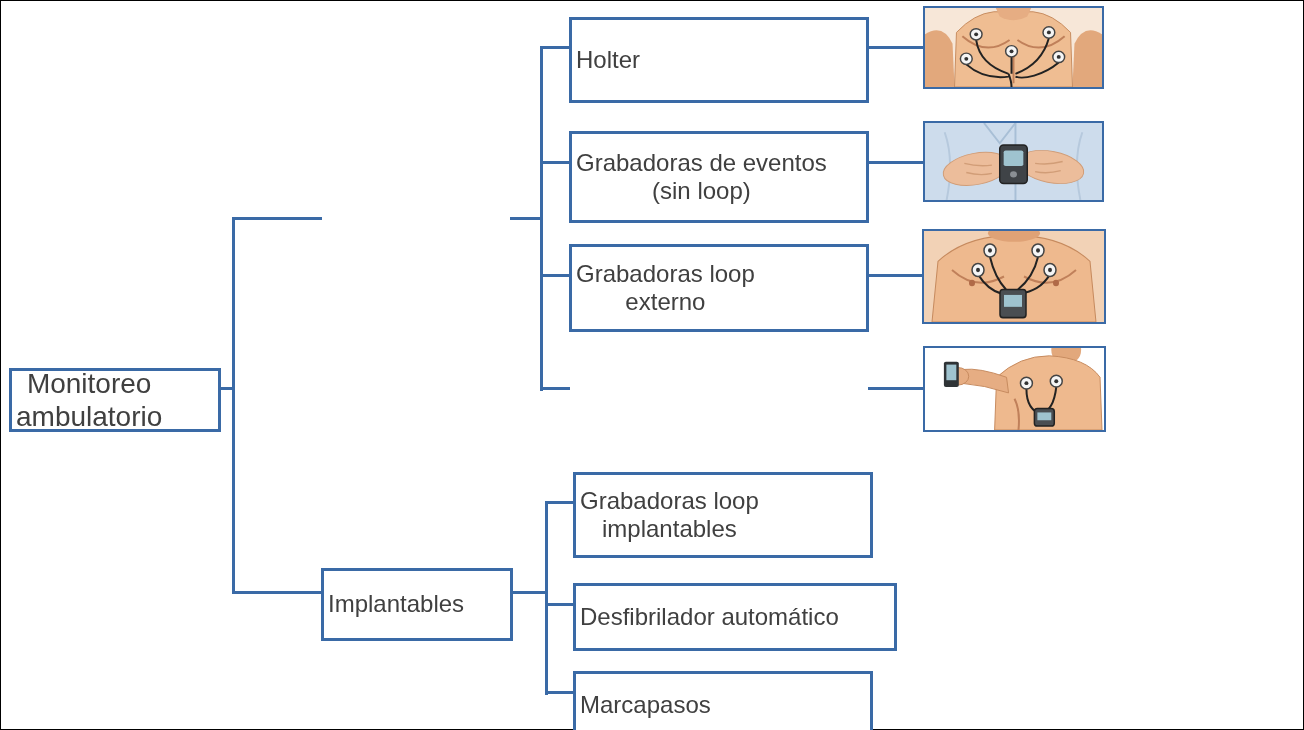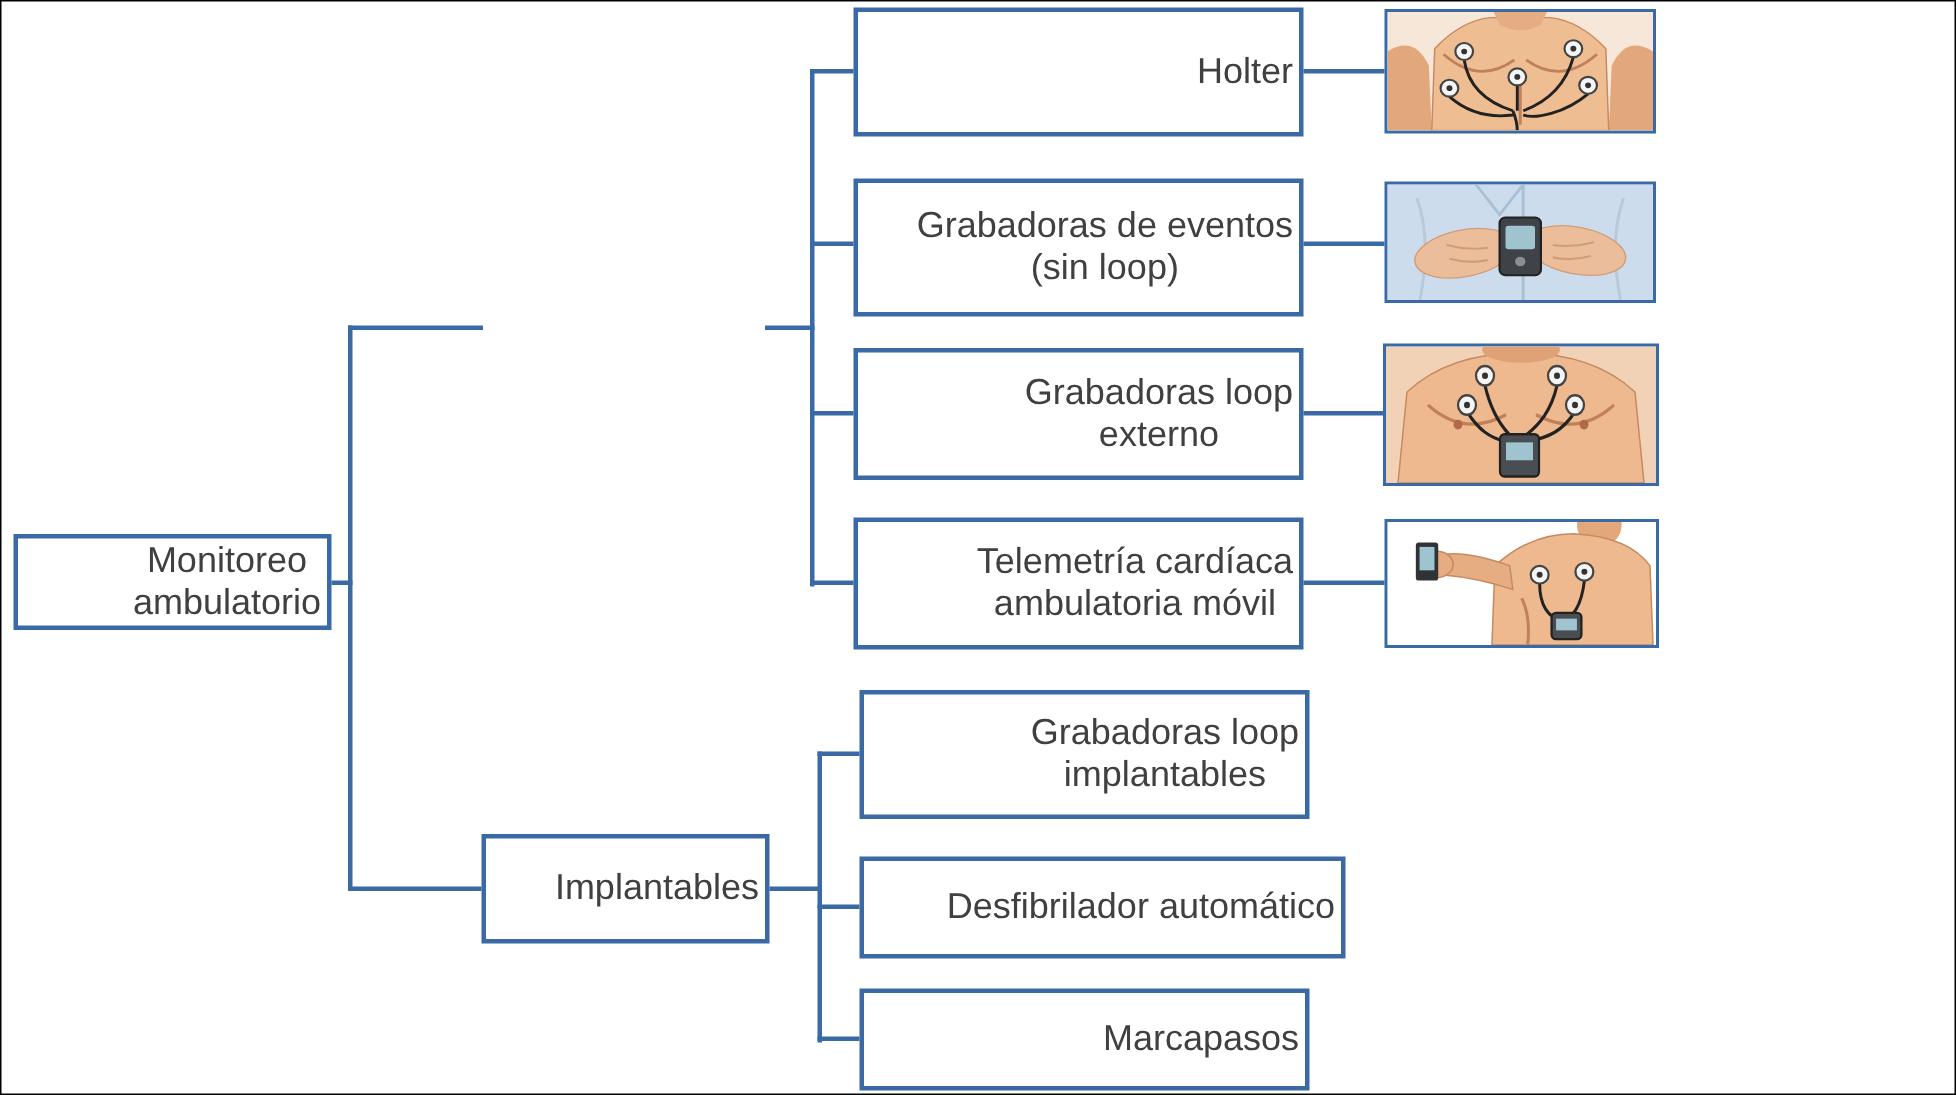--- a/index.html
+++ b/index.html
@@ -12,26 +12,27 @@
   html,body{width:1304px;height:730px;background:var(--bg);overflow:hidden;}
   body{font-family:"Liberation Sans",sans-serif;}
   .canvas{
     position:relative;width:1304px;height:730px;background:var(--bg);
     border:1px solid #000;
   }
   .node{
     position:absolute;
     background:#fff;
     border:3px solid var(--border);
-    display:flex;align-items:center;justify-content:flex-end;
+    display:flex;align-items:center;justify-content:flex-start;
     text-align:center;
     color:var(--text);
     font-size:24px;
     line-height:1.18;
     padding:4px;
+    margin-top:12px;
   }
   .node span{white-space:pre-line;}
   .line{position:absolute;background:var(--line);}
   .img{
     position:absolute;
     border:2px solid var(--border);
     overflow:hidden;
     background:#fff;
   }
   .img svg{display:block;width:100%;height:100%;}
@@ -57,21 +58,21 @@
   <div class="line" style="left:544px;top:500px;width:3px;height:194px"></div>
   <div class="line" style="left:544px;top:500px;width:29px;height:3px"></div>
   <div class="line" style="left:544px;top:602px;width:29px;height:3px"></div>
   <div class="line" style="left:544px;top:690px;width:29px;height:3px"></div>
 
   <div class="line" style="left:867px;top:45px;width:56px;height:3px"></div>
   <div class="line" style="left:867px;top:160px;width:56px;height:3px"></div>
   <div class="line" style="left:867px;top:273px;width:56px;height:3px"></div>
   <div class="line" style="left:867px;top:386px;width:56px;height:3px"></div>
 
-  <div class="node" style="left:8px;top:355px;width:212px;height:64px;font-size:24px">
+  <div class="node" style="left:8px;top:355px;width:212px;height:64px;font-size:28px">
     <span>Monitoreo
 ambulatorio</span>
   </div>
 
 
   <div class="node" style="left:320px;top:555px;width:192px;height:73px">
     <span>Implantables</span>
   </div>
 
   <div class="node" style="left:568px;top:4px;width:300px;height:86px">
@@ -81,24 +82,20 @@
   <div class="node" style="left:568px;top:118px;width:300px;height:92px">
     <span>Grabadoras de eventos
 (sin loop)</span>
   </div>
 
   <div class="node" style="left:568px;top:231px;width:300px;height:88px">
     <span>Grabadoras loop
 externo</span>
   </div>
 
-  <div class="node" style="left:568px;top:344px;width:300px;height:88px">
-    <span>Telemetría cardíaca
-ambulatoria móvil</span>
-  </div>
 
   <div class="node" style="left:572px;top:459px;width:300px;height:86px">
     <span>Grabadoras loop
 implantables</span>
   </div>
 
   <div class="node" style="left:572px;top:570px;width:324px;height:68px">
     <span>Desfibrilador automático</span>
   </div>
 

